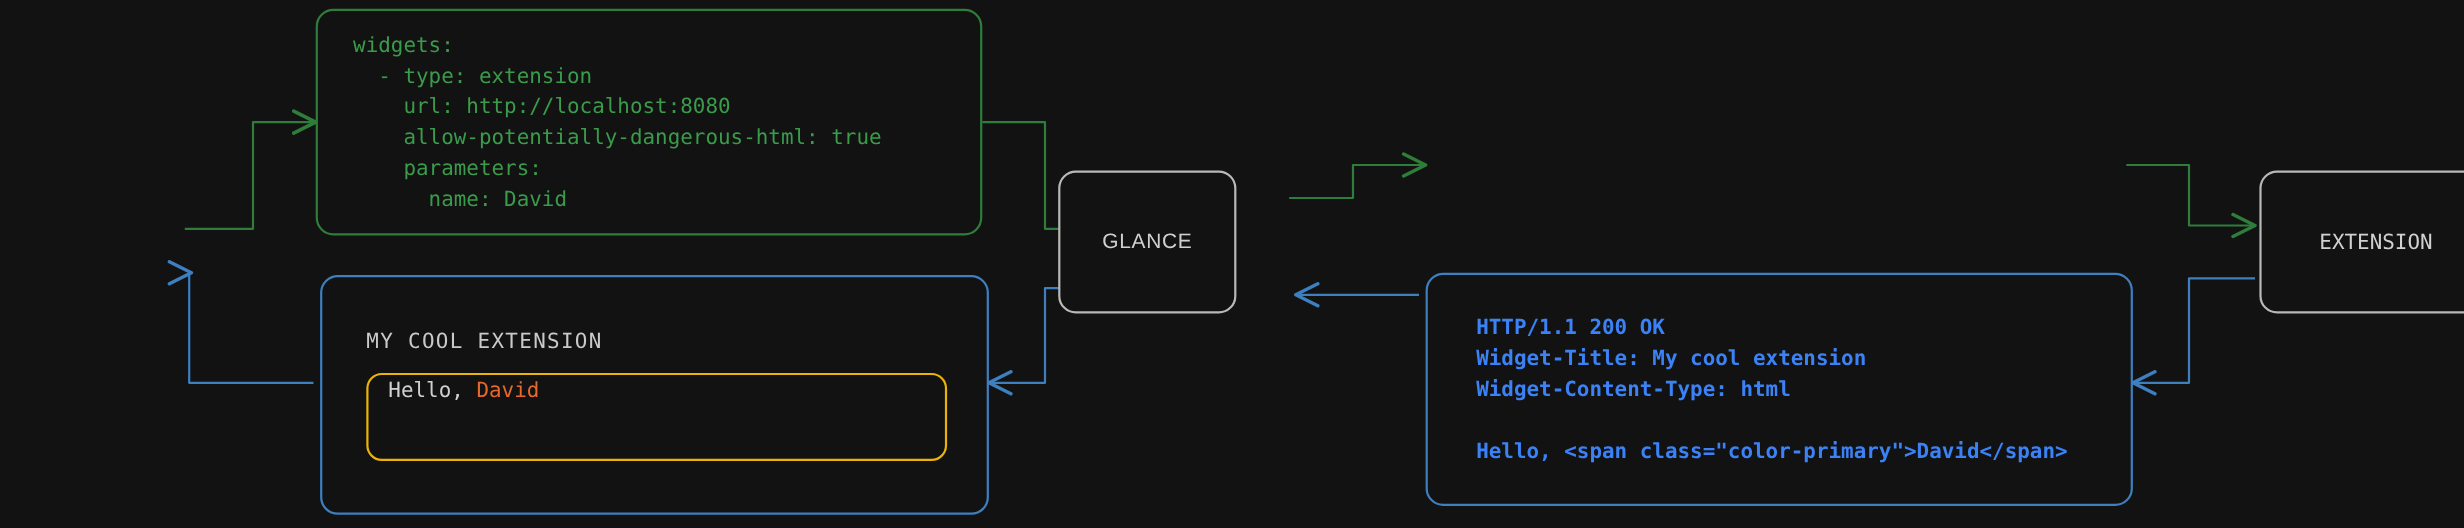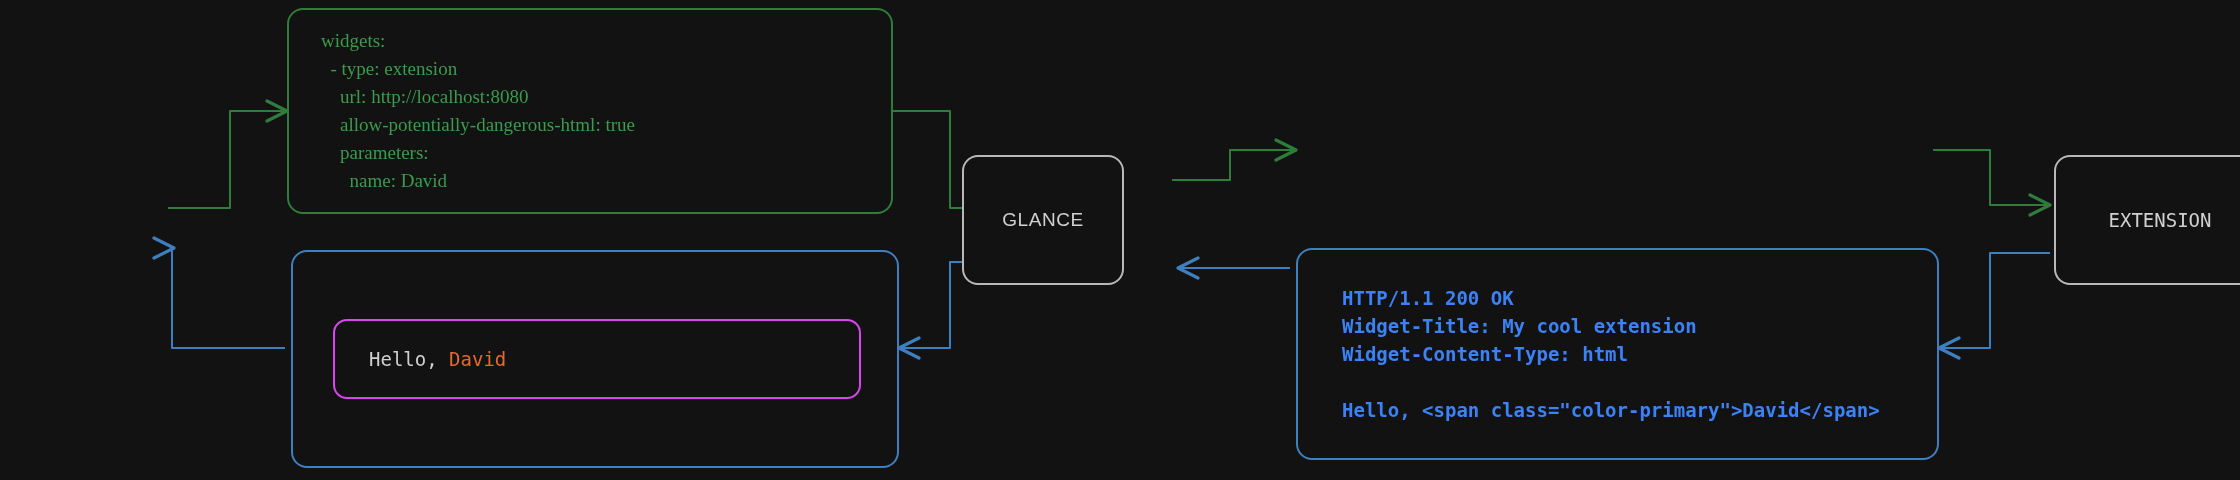--- a/index.html
+++ b/index.html
@@ -62,40 +62,39 @@
     padding: 0;
     white-space: pre;
     font-family: "DejaVu Sans Mono", "Liberation Mono", monospace;
     font-size: 19px;
     line-height: 28px;
     letter-spacing: 0px;
   }
   .code.green { color: #3a9b4b; }
   .code.blue  { color: #3b82f6; font-weight: bold; }
   .code.grey  { color: #d0d0d0; }
-  .pad-l { padding-left: 32px; font-family: Liberation Serif, serif; }
+  .pad-l { padding-left: 32px; }
 
   .widget-title {
     color: #c9c9c9;
     font-family: "DejaVu Sans Mono", "Liberation Mono", monospace;
     font-size: 19px;
     letter-spacing: 1.2px;
     padding-left: 40px;
     margin-bottom: 18px;
   }
   .widget-card {
     position: relative;
     box-sizing: border-box;
     margin: 0 36px 0 40px;
     height: 80px;
-    border: 2px solid #d946ef;
+    border: 2px solid #eab308;
     border-radius: 14px;
     display: flex;
-    align-items: center;
-    padding-left: 34px;
+    padding-left: 18px;
   }
   .accent { color: #e8682c; }
 </style>
 </head>
 <body>
 
 <div id="stage">
 
   <svg id="wires" viewBox="0 0 2240 480" width="2240" height="480" xmlns="http://www.w3.org/2000/svg">
     <defs>
@@ -149,19 +148,20 @@
 
   <div class="panel blue" style="left:1296px; top:248px; width:643px; height:212px;">
     <pre class="code blue" style="padding-left:44px;">HTTP/1.1 200 OK
 Widget-Title: My cool extension
 Widget-Content-Type: html
 
 Hello, &lt;span class="color-primary"&gt;David&lt;/span&gt;</pre>
   </div>
 
   <div class="panel blue" style="left:291px; top:250px; width:608px; height:218px;">
+    <div class="widget-title">MY COOL EXTENSION</div>
     <div class="widget-card">
       <span class="code grey">Hello, </span>
         <span class="code accent">David</span>
     </div>
   </div>
 
 </div>
 
 </body></html>

